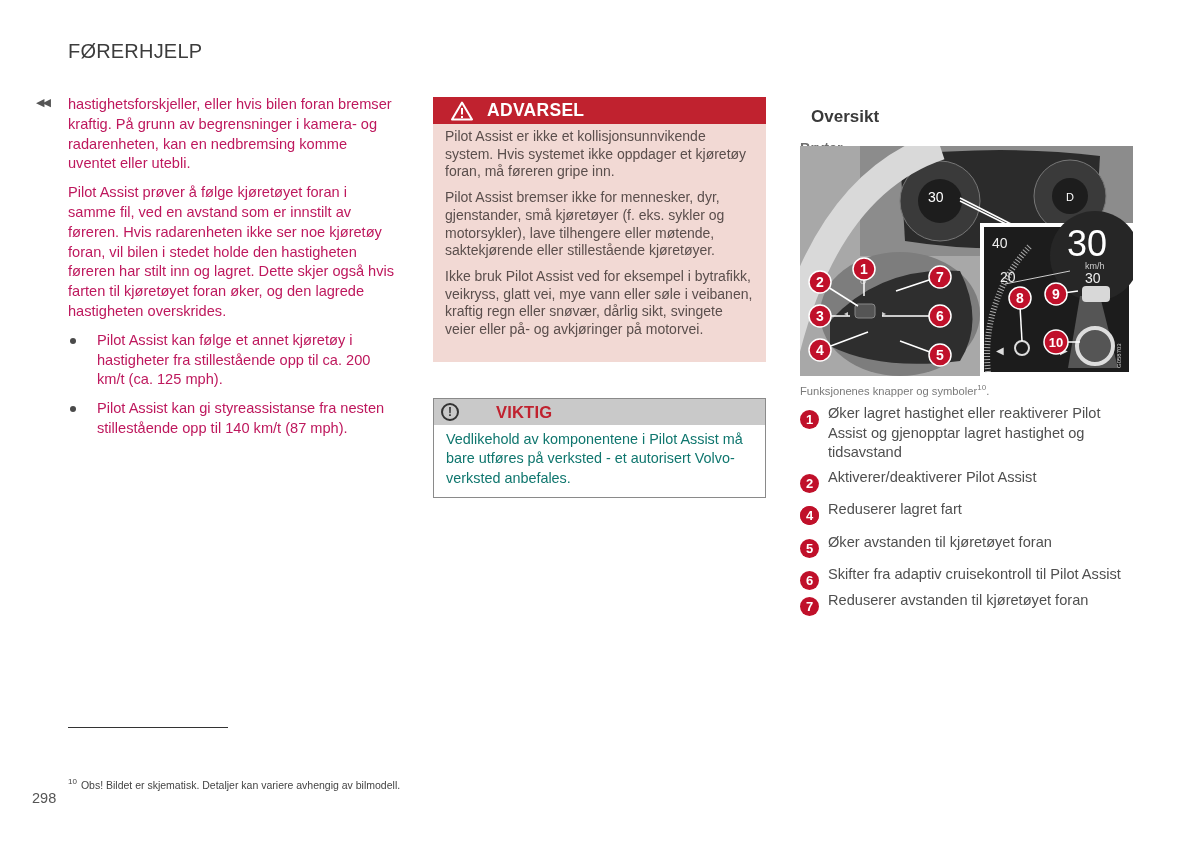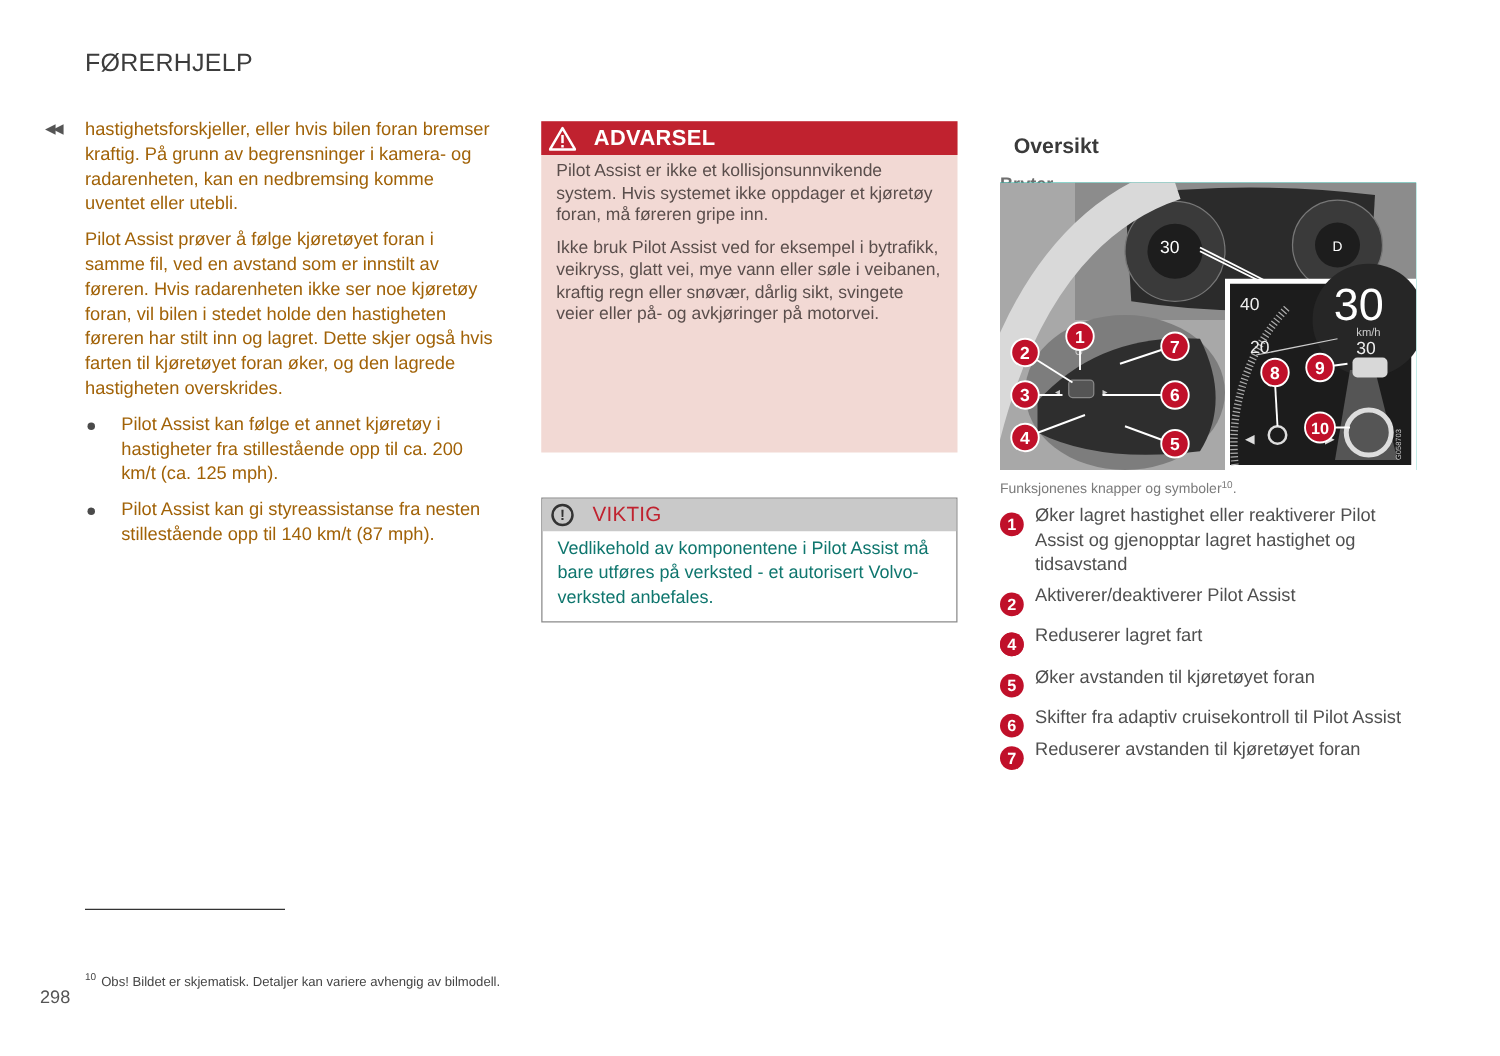--- a/index.html
+++ b/index.html
@@ -24,21 +24,21 @@
       color: #3c3c3c;
     }
     
     .col-left {
       position: absolute;
       left: 68px;
       top: 95px;
       width: 330px;
       font-size: 14.6px;
       line-height: 19.8px;
-      color: #a16207;
+      color: #be185d;
     }
     .cont-icon {
       position: absolute;
       left: 36px;
       top: 96px;
       font-size: 11px;
       color: #555;
       letter-spacing: -2px;
     }
     .col-left p {
@@ -71,21 +71,21 @@
       top: 97px;
       width: 333px;
       height: 265px;
       background: #f2d9d4;
     }
     .warning-head {
       height: 27px;
       background: #c0222f;
       display: flex;
       align-items: center;
-      padding-left: 6px;
+      padding-left: 18px;
       color: #ffffff;
     }
     .warning-head .tri {
       width: 22px;
       height: 20px;
       display: inline-block;
       margin-right: 14px;
     }
     .warning-head .title {
       font-weight: bold;
@@ -128,24 +128,25 @@
       display: inline-flex;
       align-items: center;
       justify-content: center;
       font-weight: bold;
       font-size: 12px;
       color: #333;
       margin-right: 15px;
       margin-left: 1px;
     }
     .important-head .title {
-      font-weight: normal;
+      font-weight: bold;
       font-size: 16.5px;
       color: #c0222f;
       letter-spacing: 0.2px;
+      margin-left: 22px;
     }
     .important-body {
       padding: 5px 10px 0 12px;
       font-size: 14.4px;
       line-height: 19.4px;
       color: #0f766e;
     }
 
     
     .col-right {
@@ -167,21 +168,21 @@
       color: #6f6f6f;
       margin: 6px 0 0 0;
       line-height: 18px;
     }
     .figure {
       position: absolute;
       left: 800px;
       top: 146px;
       width: 333px;
       height: 230px;
-      background: #14b8a6;
+      background: #a3a3a3;
       overflow: hidden;
     }
     .figure svg {
       display: block;
     }
     .caption {
       position: absolute;
       left: 800px;
       top: 383px;
       font-size: 11.2px;
@@ -281,20 +282,21 @@
   <div class="warning-head">
     <svg class="tri" viewBox="0 0 22 20">
       <path d="M11 1.5 L21 18.5 L1 18.5 Z" fill="none" stroke="#ffffff" stroke-width="2" stroke-linejoin="round"></path>
       <rect x="10" y="7" width="2" height="6.5" fill="#ffffff"></rect>
       <rect x="10" y="15" width="2" height="2" fill="#ffffff"></rect>
     </svg>
     <span class="title">ADVARSEL</span>
   </div>
   <div class="warning-body">
     <p>Pilot Assist er ikke et kollisjonsunnvikende system. Hvis systemet ikke oppdager et kjøretøy foran, må føreren gripe inn.</p>
+    <p>Pilot Assist bremser ikke for mennesker, dyr, gjenstander, små kjøretøyer (f. eks. sykler og motorsykler), lave tilhengere eller møtende, saktekjørende eller stillestående kjøretøyer.</p>
     <p>Ikke bruk Pilot Assist ved for eksempel i bytrafikk, veikryss, glatt vei, mye vann eller søle i veibanen, kraftig regn eller snøvær, dårlig sikt, svingete veier eller på- og avkjøringer på motorvei.</p>
   </div>
 </div>
 
 <div class="important-box">
   <div class="important-head">
     <span class="excl">!</span>
     <span class="title">VIKTIG</span>
   </div>
   <div class="important-body">Vedlikehold av komponentene i Pilot Assist må bare utføres på verksted - et autorisert Volvo-verksted anbefales.</div>

